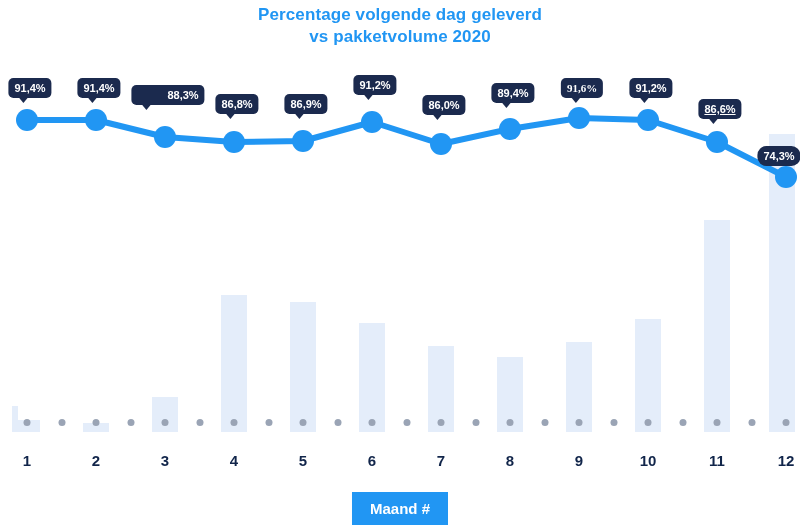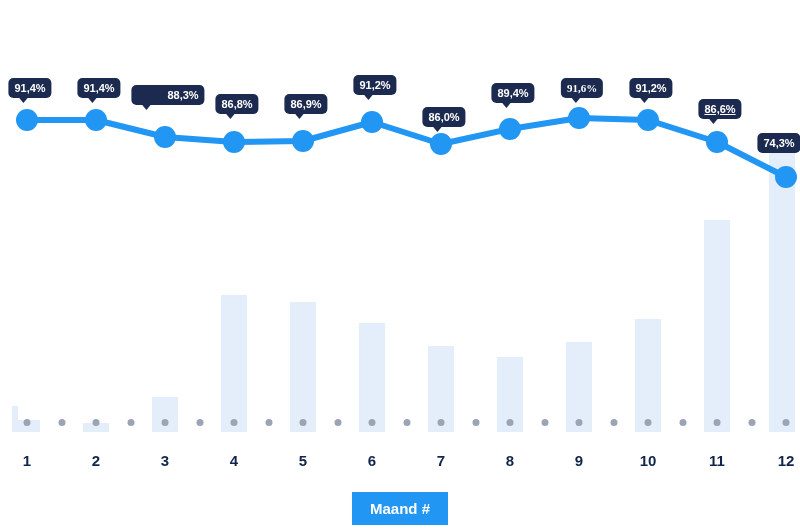--- a/index.html
+++ b/index.html
@@ -137,20 +137,24 @@
     padding: 8px 18px;
     border-radius: 0;
     white-space: nowrap;
   }
 </style>
 </head>
 <body>
 
 <div id="chart-root">
 
+  <div class="chart-title">
+    <span>Percentage volgende dag geleverd</span>
+    <span class="line2">vs pakketvolume 2020</span>
+  </div>
 
   <div class="plot">
 
     <div class="axis-left"></div>
 
     <div class="bar" style="left:14px;  height:12px;"></div>
     <div class="bar" style="left:83px;  height:9px;"></div>
     <div class="bar" style="left:152px; height:35px;"></div>
     <div class="bar" style="left:221px; height:137px;"></div>
     <div class="bar" style="left:290px; height:130px;"></div>
@@ -203,26 +207,26 @@
       <circle cx="717" cy="82" r="11" fill="#2196f3"></circle>
       <circle cx="786" cy="117" r="11" fill="#2196f3"></circle>
     </svg>
 
     <div class="label-bubble" style="left:30px;  top:18px;">91,4%</div>
     <div class="label-bubble" style="left:99px;  top:18px;">91,4%</div>
     <div class="label-bubble" style="left:168px; top:25px;padding-left:36px;">88,3%</div>
     <div class="label-bubble" style="left:237px; top:34px;">86,8%</div>
     <div class="label-bubble" style="left:306px; top:34px;">86,9%</div>
     <div class="label-bubble" style="left:375px; top:15px;">91,2%</div>
-    <div class="label-bubble" style="left:444px; top:47px;text-align:right;">86,0%</div>
+    <div class="label-bubble" style="left:444px; top:35px;text-align:right;">86,0%</div>
     <div class="label-bubble" style="left:513px; top:23px;">89,4%</div>
     <div class="label-bubble" style="left:582px; top:18px;font-family:Liberation Serif, serif;">91,6%</div>
     <div class="label-bubble" style="left:651px; top:18px;">91,2%</div>
     <div class="label-bubble" style="left:720px; top:39px;text-decoration:underline;">86,6%</div>
-    <div class="label-bubble no-tail" style="left:779px; top:73px;">74,3%</div>
+    <div class="label-bubble no-tail" style="left:779px; top:86px;border-radius:9px;">74,3%</div>
   </div>
 
   <div class="x-labels">
     <span class="x-tick" style="left:27px;">1</span>
     <span class="x-tick" style="left:96px;">2</span>
     <span class="x-tick" style="left:165px;">3</span>
     <span class="x-tick" style="left:234px;">4</span>
     <span class="x-tick" style="left:303px;">5</span>
     <span class="x-tick" style="left:372px;">6</span>
     <span class="x-tick" style="left:441px;">7</span>

